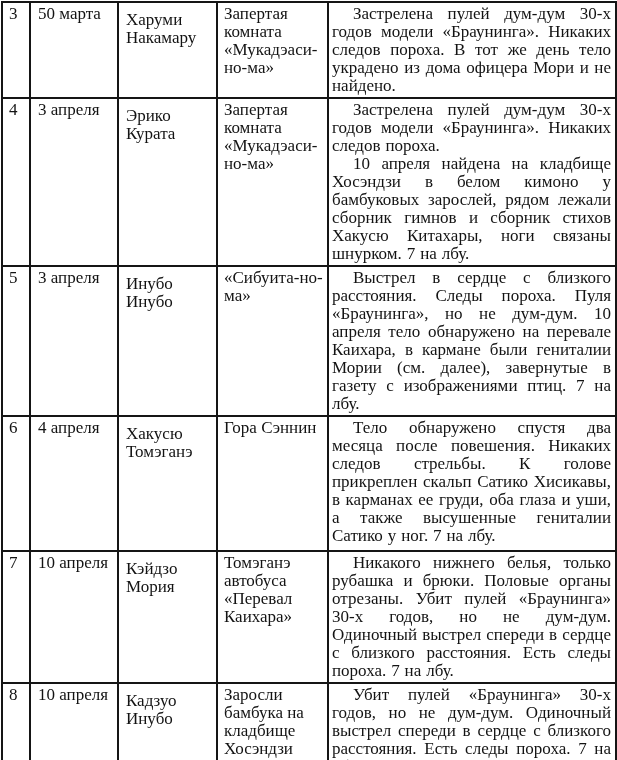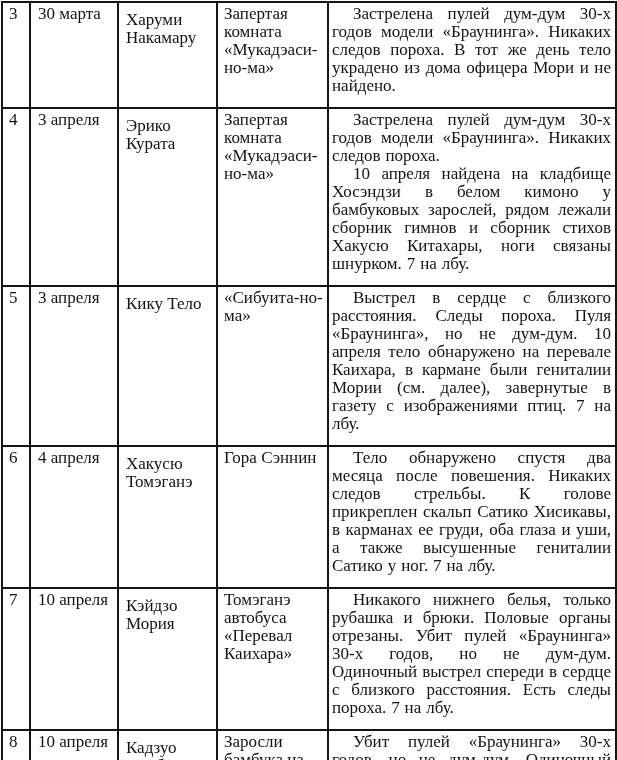--- a/index.html
+++ b/index.html
@@ -40,21 +40,21 @@
   td.c-date {
     padding: 2px 3px 2px 7px;
   }
   td.c-name {
     padding: 8px 3px 2px 7px;
   }
   td.c-place {
     padding: 2px 4px 2px 6px;
   }
   td.c-desc {
-    padding: 2px 4px 12px 3px;
+    padding: 2px 4px 2px 3px;
   }
   td.c-desc p {
     margin: 0;
     text-align: justify;
     text-indent: 21px;
     hyphens: auto;
     -webkit-hyphens: auto;
     word-spacing: 0.04em;
   }
 </style>
@@ -66,42 +66,42 @@
     <colgroup>
       <col style="width:28px">
       <col style="width:88px">
       <col style="width:99px">
       <col style="width:111px">
       <col style="width:288px">
     </colgroup>
     <tbody>
       <tr style="height:96px">
         <td class="c-num">3</td>
-        <td class="c-date">30 марта</td>
+        <td class="c-date">50 марта</td>
         <td class="c-name">Харуми Накамару</td>
         <td class="c-place">Запертая комната «Мукадэаси-но-ма»</td>
         <td class="c-desc">
           <p>Застрелена пулей дум-дум 30-х годов модели «Браунинга». Никаких следов пороха. В тот же день тело украдено из дома офицера Мори и не найдено.</p>
           <p></p>
         </td>
       </tr>
       <tr style="height:165px">
         <td class="c-num">4</td>
         <td class="c-date">3 апреля</td>
         <td class="c-name">Эрико Курата</td>
         <td class="c-place">Запертая комната «Мукадэаси-но-ма»</td>
         <td class="c-desc">
           <p>Застрелена пулей дум-дум 30-х годов модели «Браунинга». Никаких следов пороха.</p>
           <p>10 апреля найдена на кладбище Хосэндзи в белом кимоно у бамбуковых зарослей, рядом лежали сборник гимнов и сборник стихов Хакусю Китахары, ноги связаны шнурком. 7 на лбу.</p>
         </td>
       </tr>
       <tr style="height:140px">
         <td class="c-num">5</td>
         <td class="c-date">3 апреля</td>
-        <td class="c-name">Кику Тело</td>
+        <td class="c-name">Инубо Инубо</td>
         <td class="c-place">«Сибуита-но-ма»</td>
         <td class="c-desc">
           <p>Выстрел в сердце с близкого расстояния. Следы пороха. Пуля «Браунинга», но не дум-дум. 10 апреля тело обнаружено на перевале Каихара, в кармане были гениталии Мории (см. далее), завернутые в газету с изображениями птиц. 7 на лбу.</p>
           <p></p>
         </td>
       </tr>
       <tr style="height:135px">
         <td class="c-num">6</td>
         <td class="c-date">4 апреля</td>
         <td class="c-name">Хакусю Томэганэ</td>

